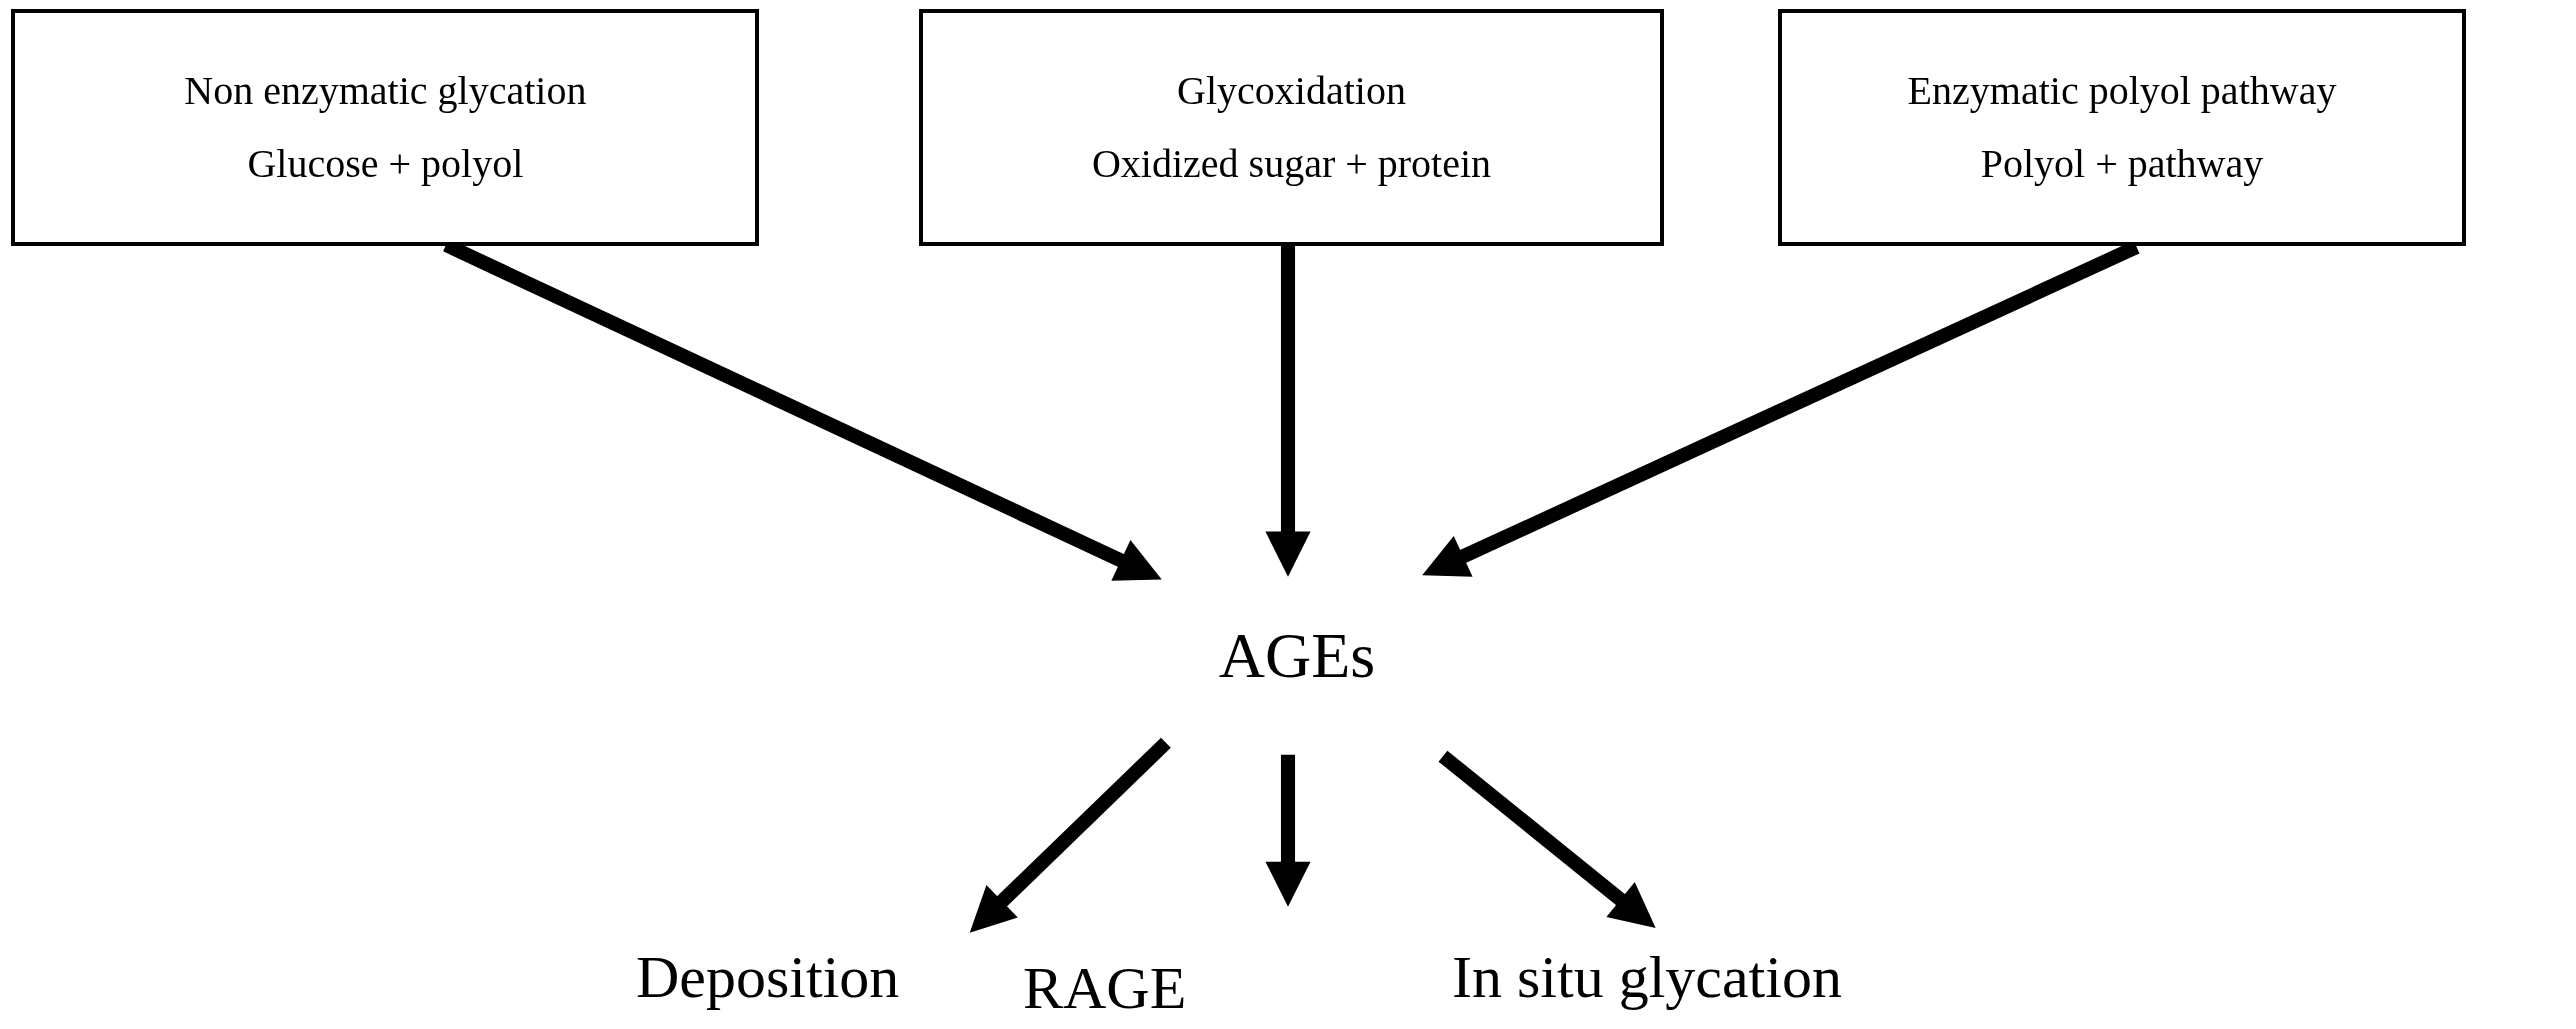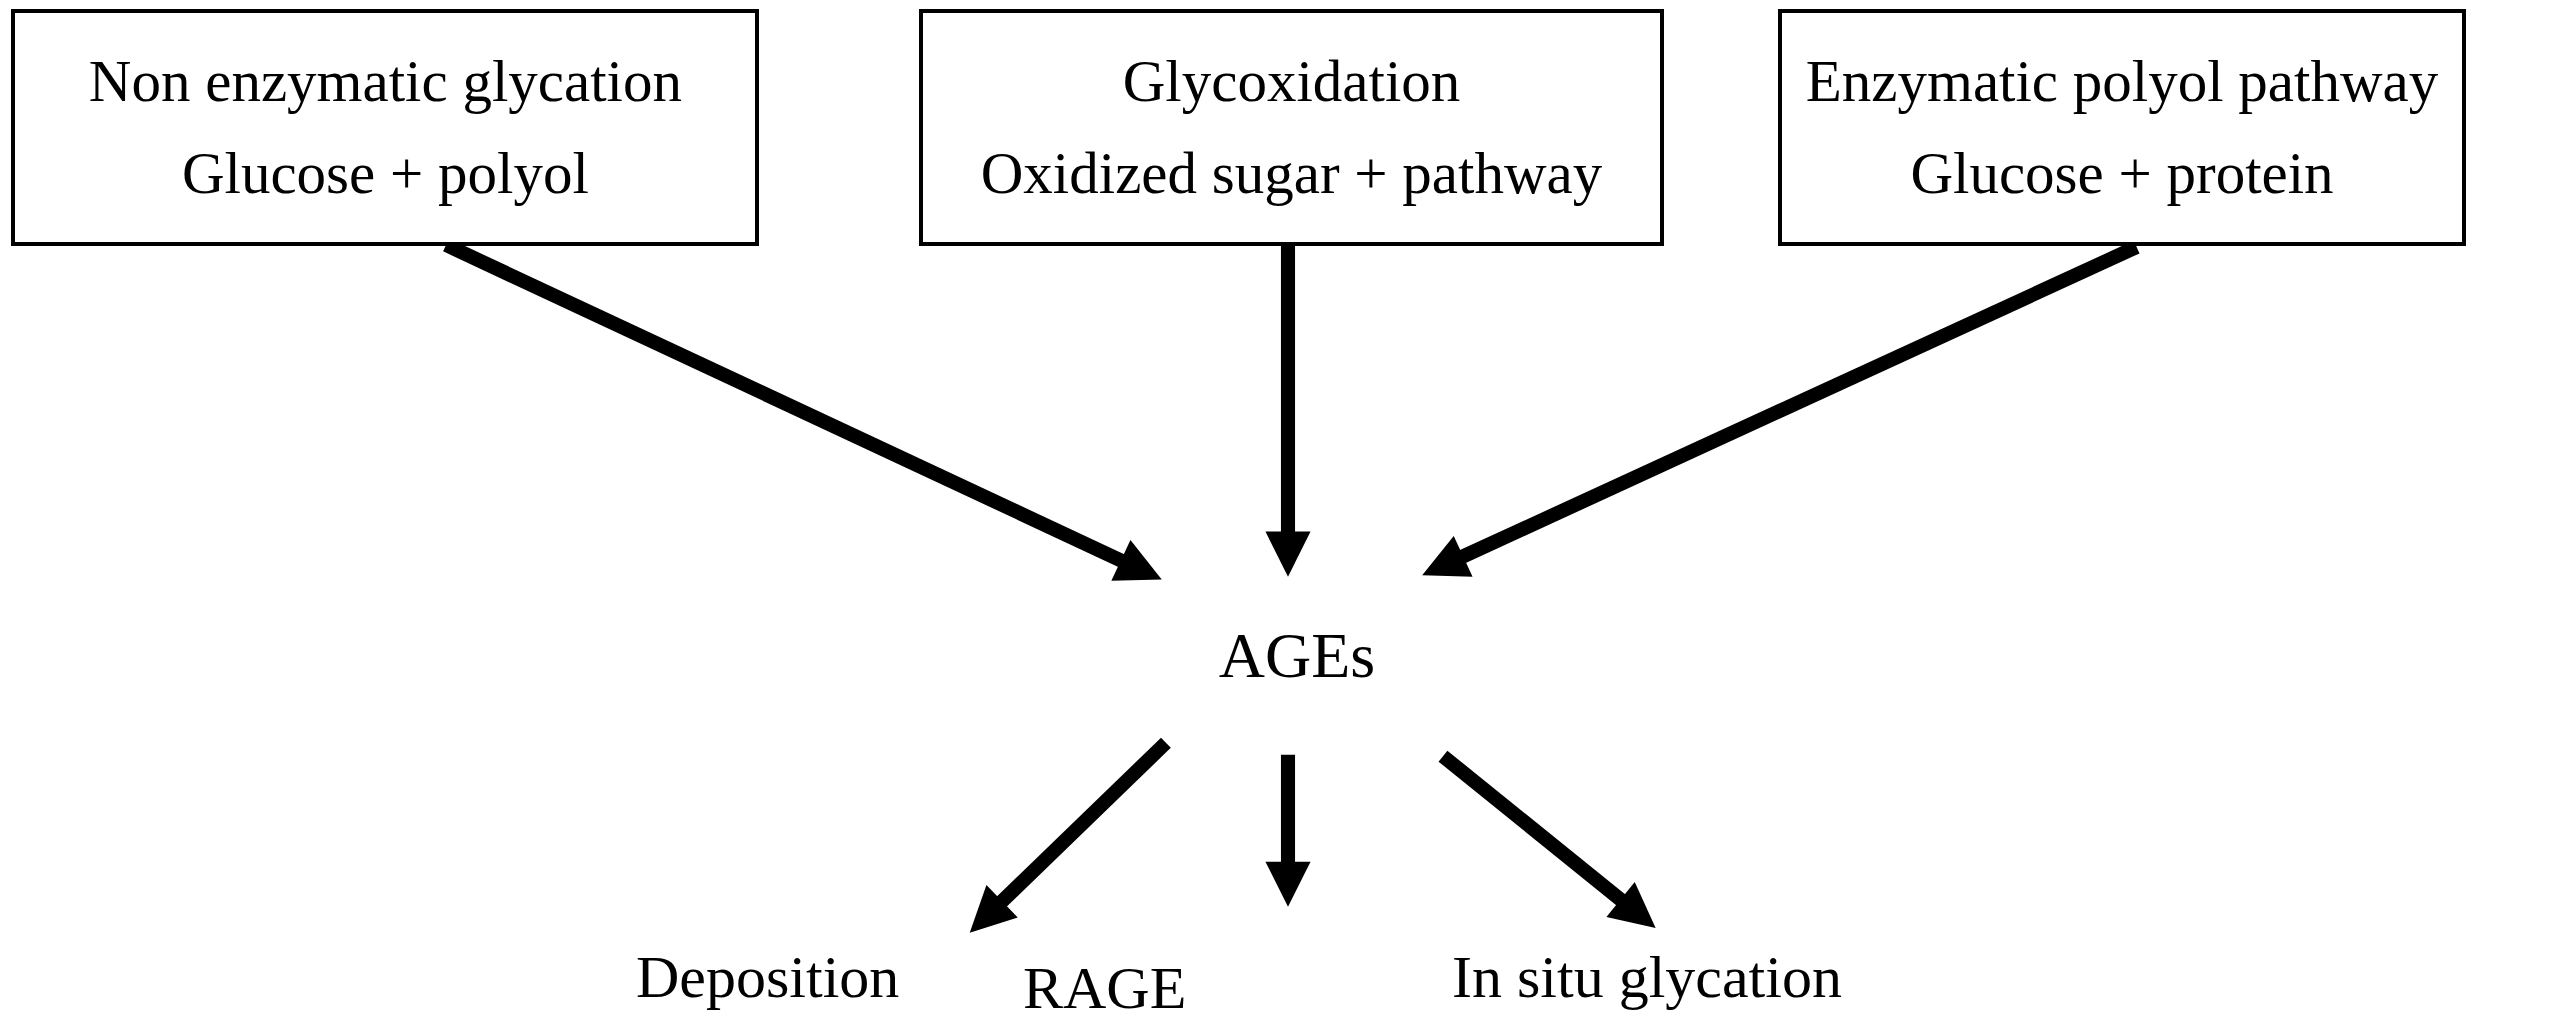--- a/index.html
+++ b/index.html
@@ -31,21 +31,21 @@
     position: absolute;
     box-sizing: border-box;
     border: 4.7px solid #000000;
     background: #ffffff;
     display: flex;
     flex-direction: column;
     align-items: center;
     justify-content: center;
     gap: 33px;
     text-align: center;
-    font-size: 59px;
+    font-size: 40px;
     line-height: 1;
     white-space: nowrap;
   }
   .pbox-line {
     display: block;
   }
   .node-label {
     position: absolute;
     font-size: 64px;
     line-height: 1;
@@ -85,26 +85,26 @@
     <line x1="2151" y1="1127" x2="2421" y2="1345" marker-end="url(#ah)"></line>
   </svg>
 
   <div class="pbox box1">
     <span class="pbox-line">Non enzymatic glycation</span>
     <span class="pbox-line">Glucose + polyol</span>
   </div>
 
   <div class="pbox box2">
     <span class="pbox-line">Glycoxidation</span>
-    <span class="pbox-line">Oxidized sugar + pathway</span>
+    <span class="pbox-line">Oxidized sugar + protein</span>
   </div>
 
   <div class="pbox box3">
     <span class="pbox-line">Enzymatic polyol pathway</span>
-    <span class="pbox-line">Glucose + protein</span>
+    <span class="pbox-line">Polyol + pathway</span>
   </div>
 
   <div class="node-label ages">AGEs</div>
 
   <div class="outcome-label out1">Deposition</div>
 
   <div class="outcome-label out2">RAGE</div>
 
   <div class="outcome-label out3">In situ glycation</div>
 

